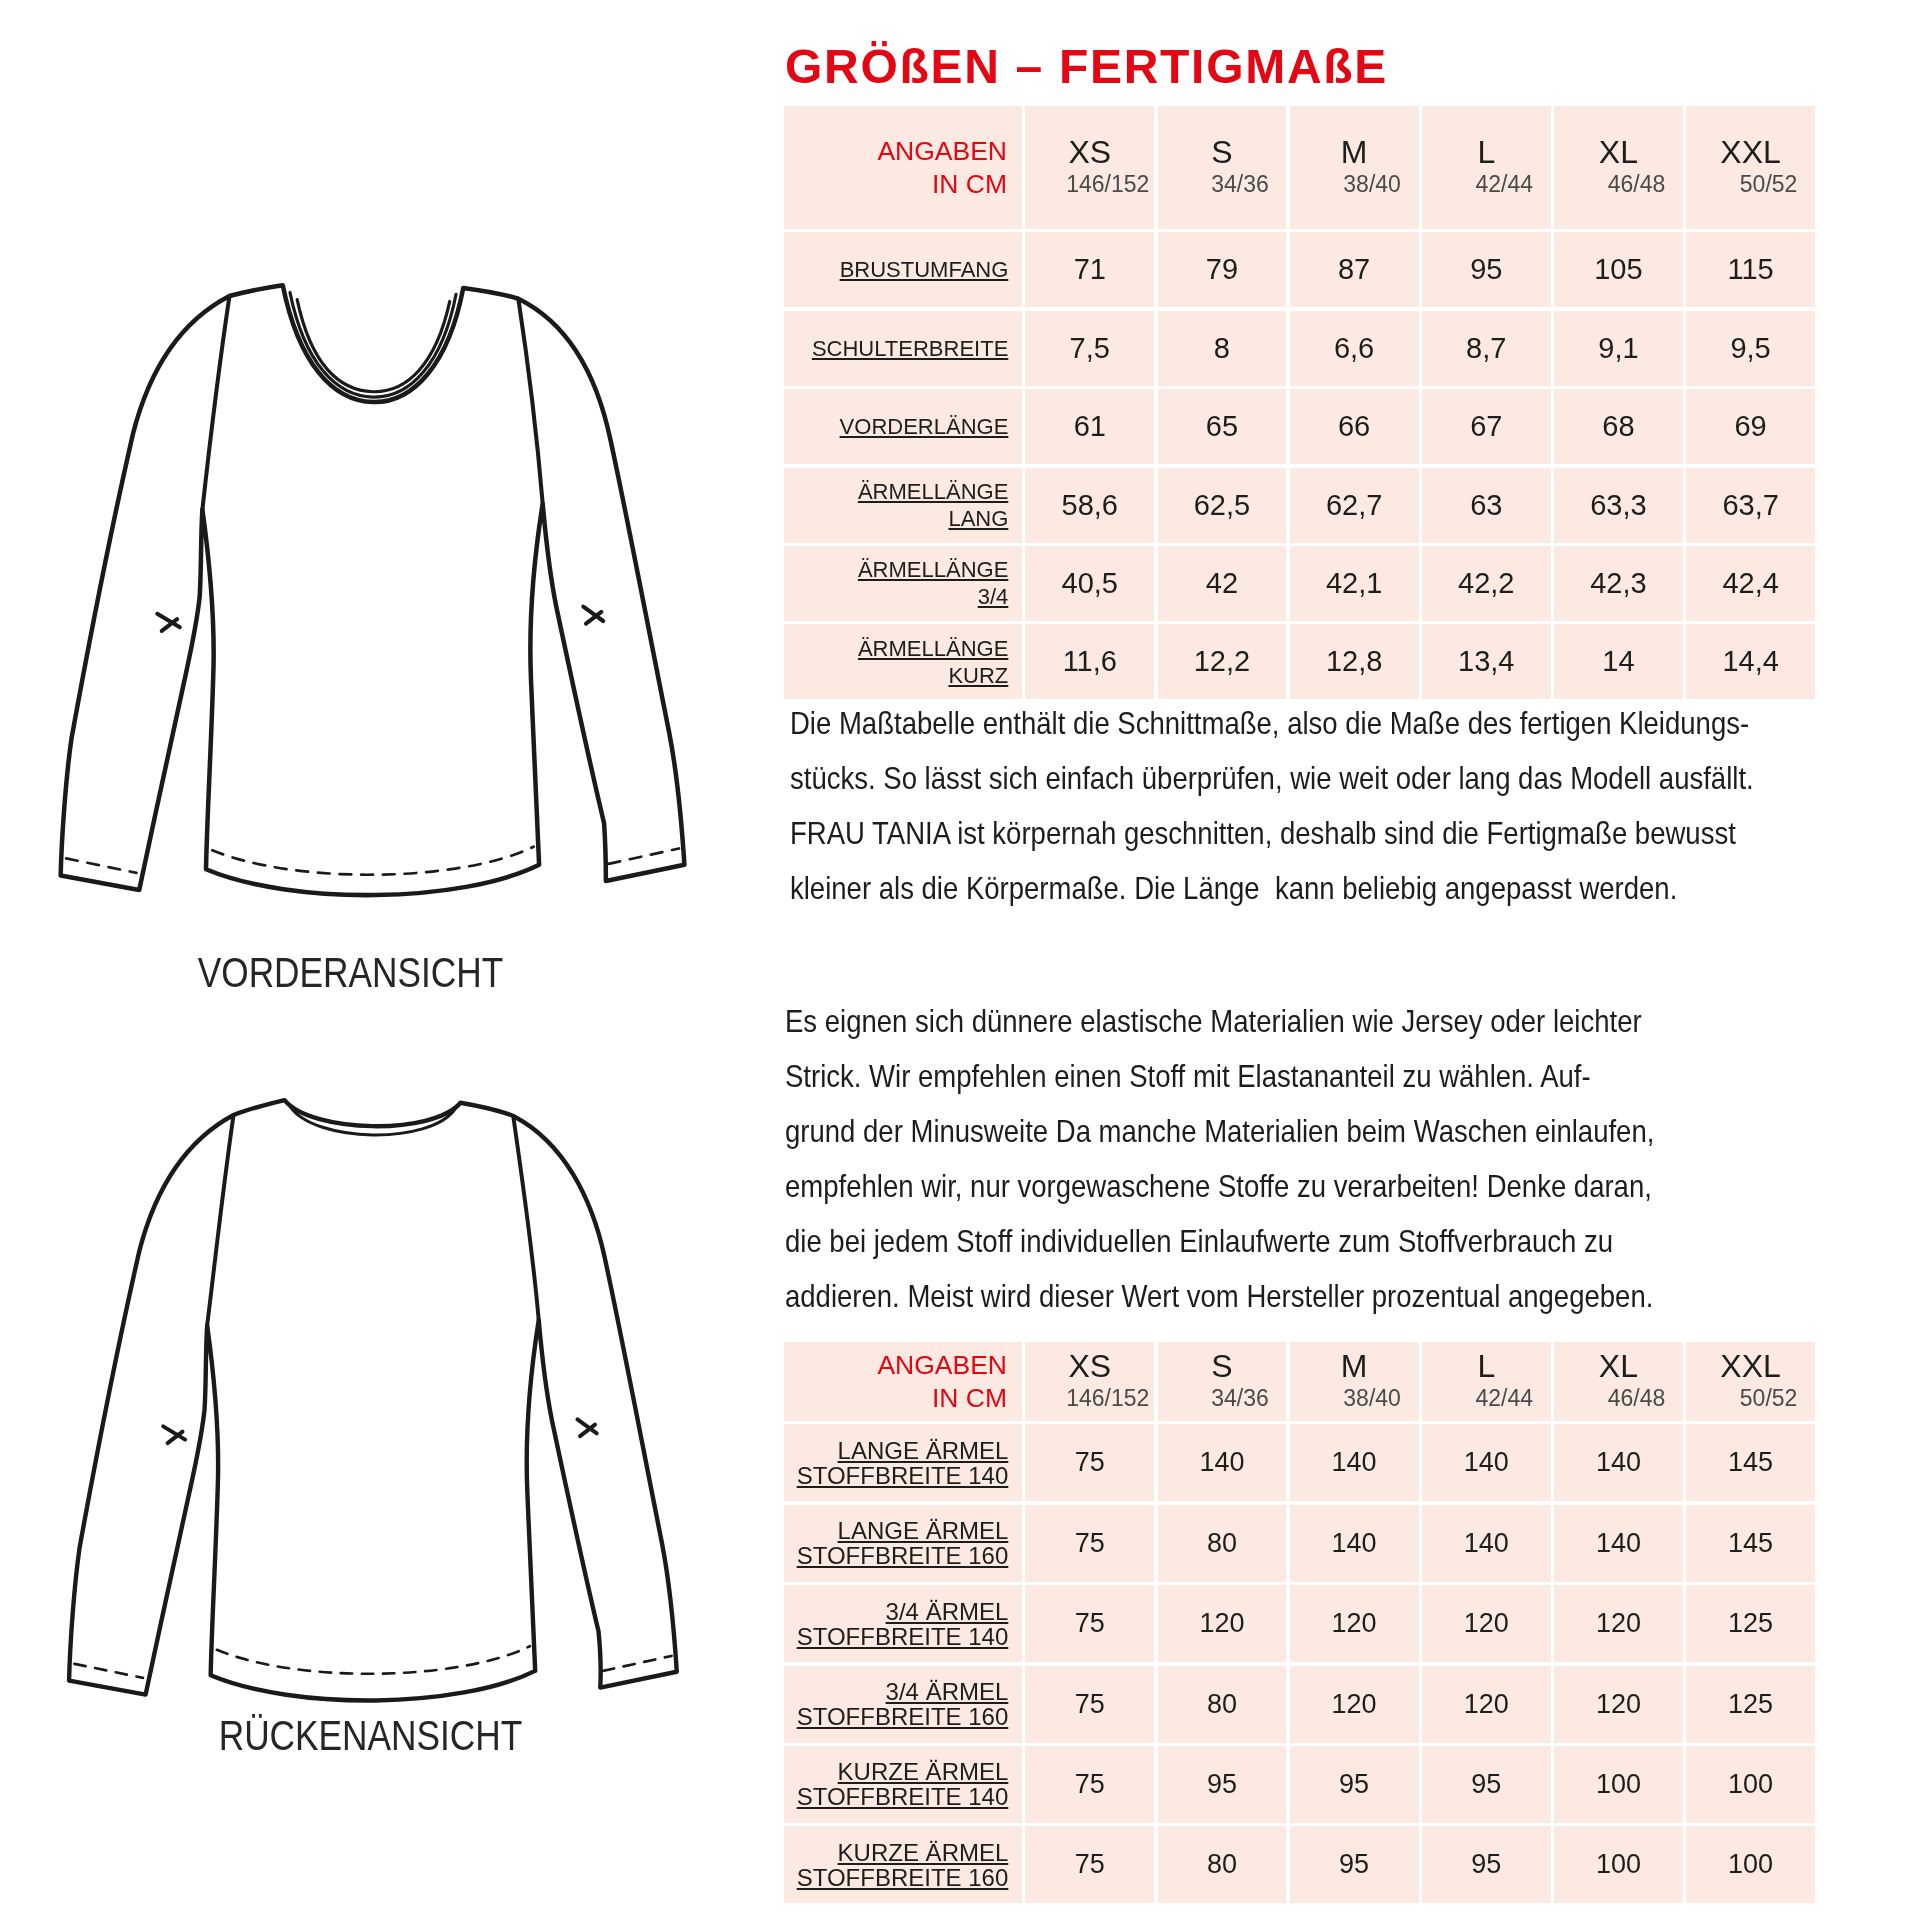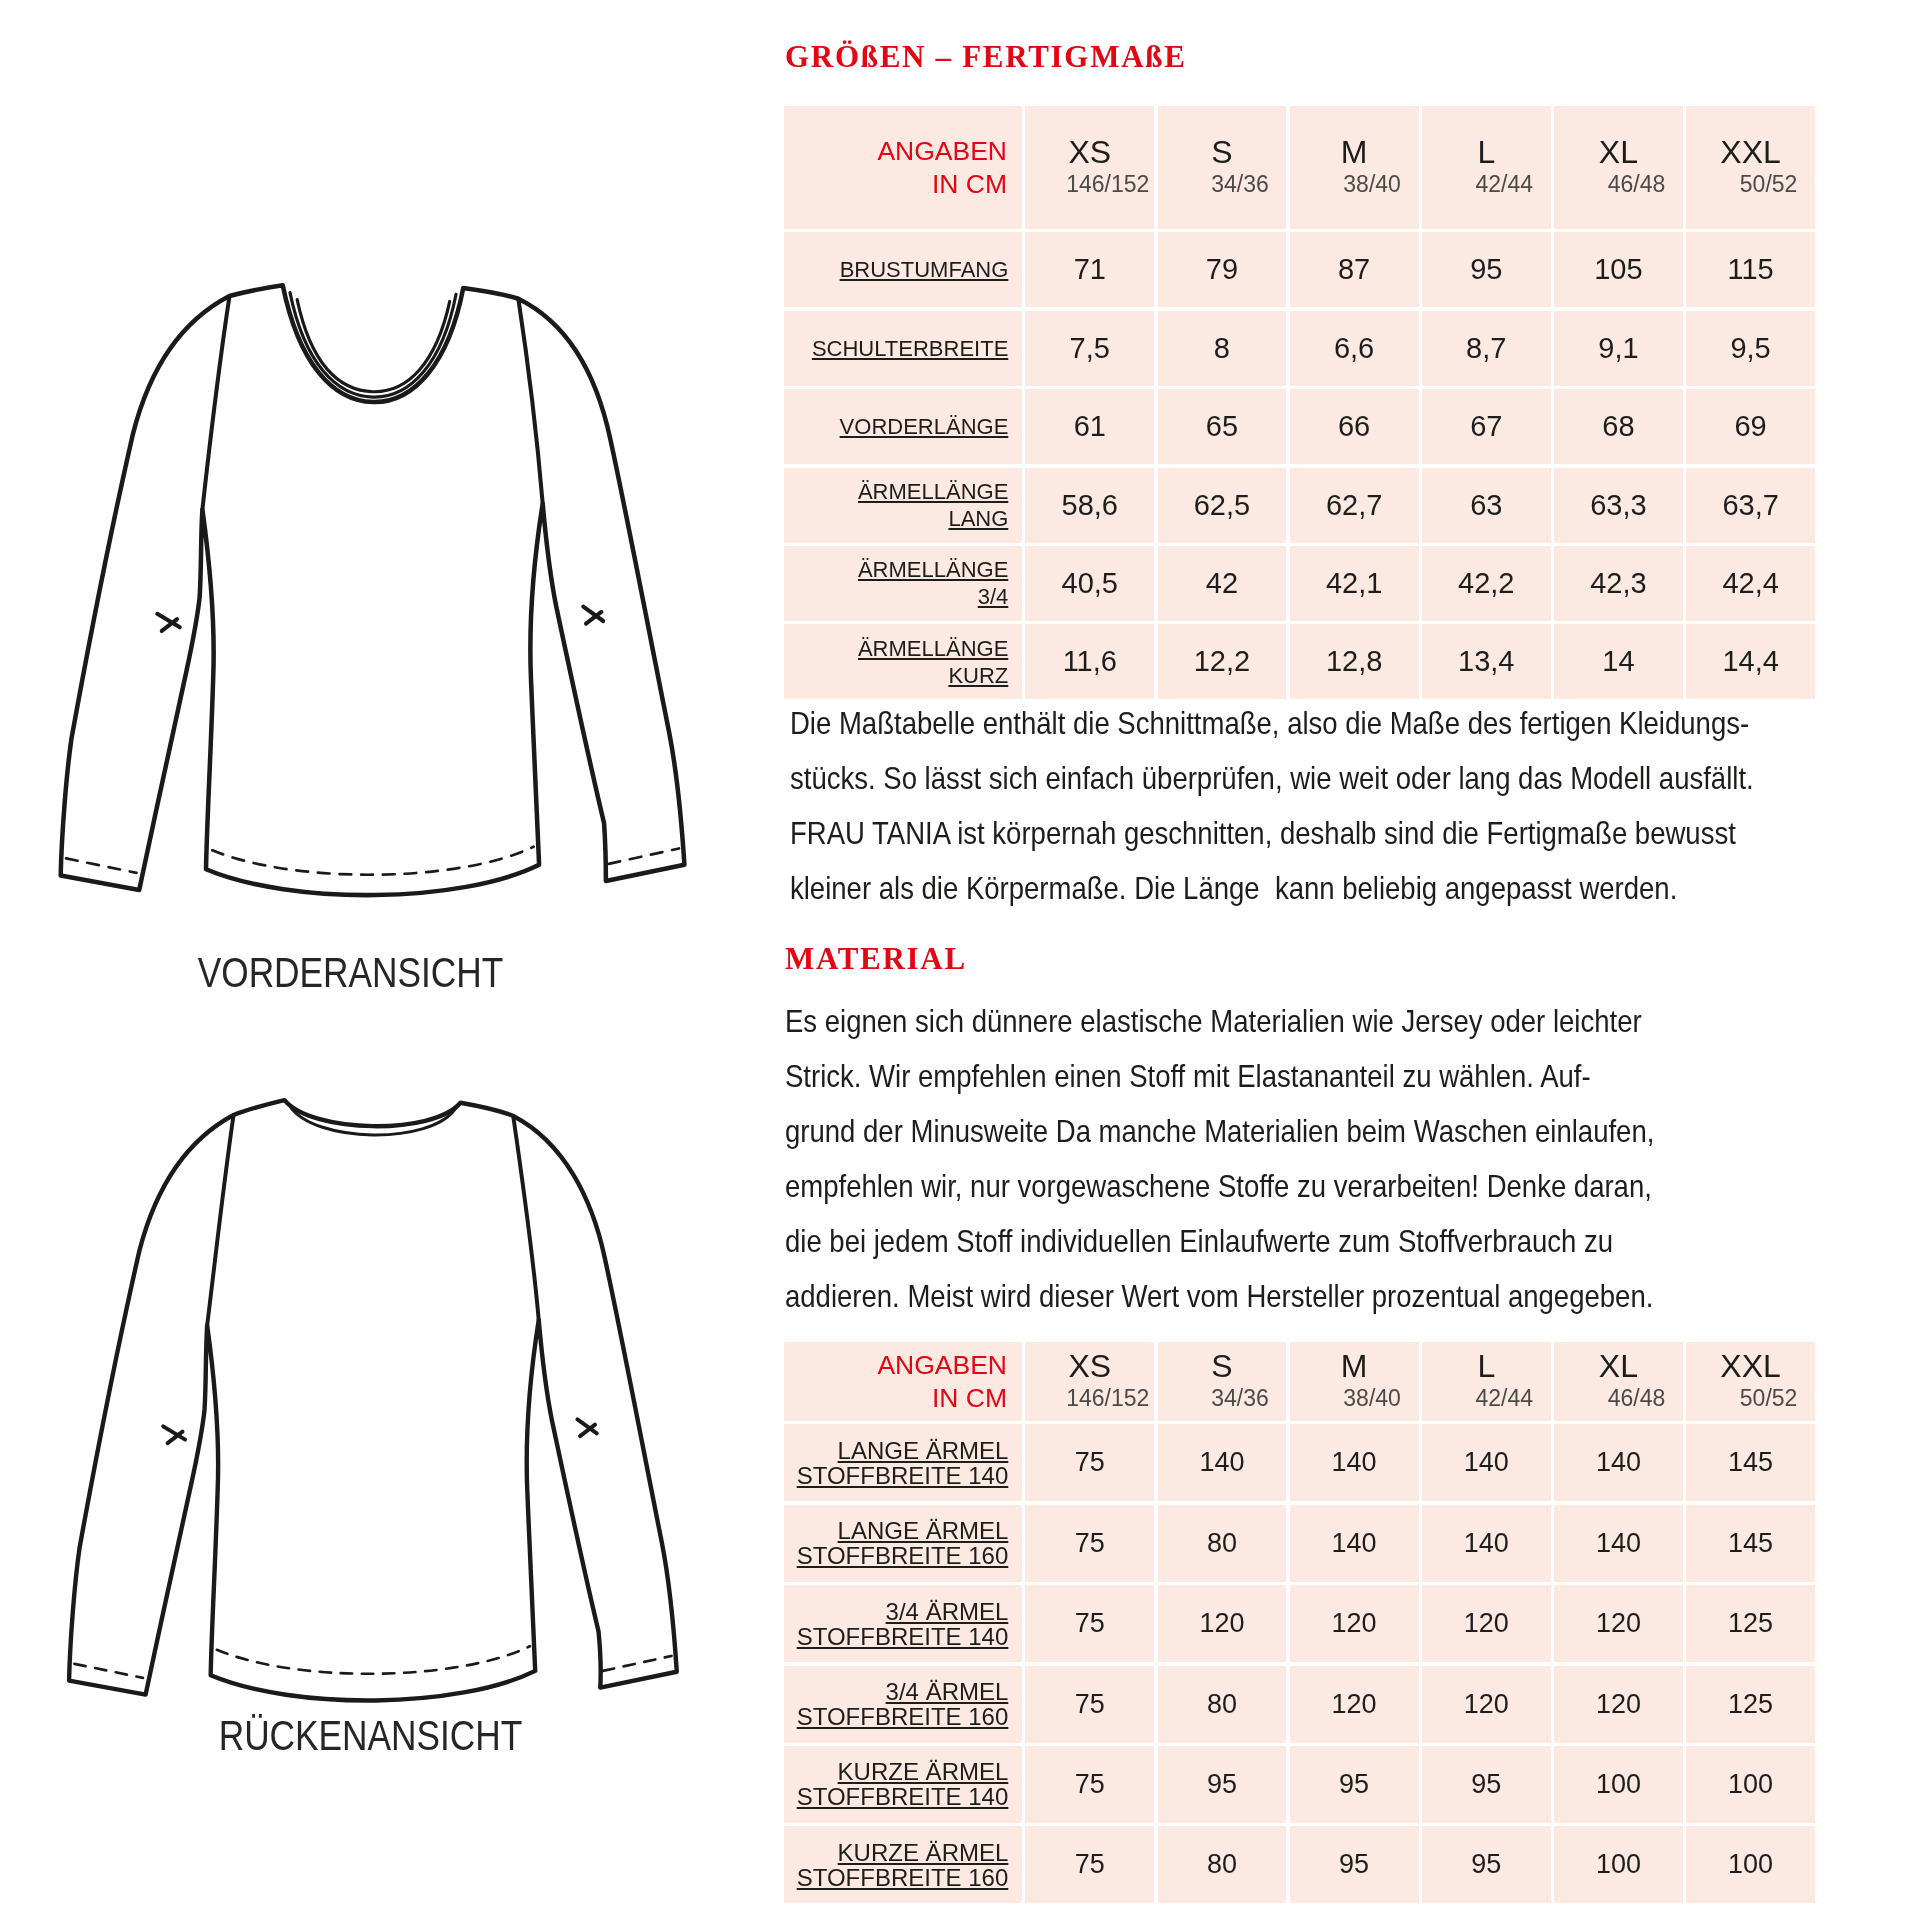--- a/index.html
+++ b/index.html
@@ -16,22 +16,22 @@
 
   
   .front-svg{position:absolute;left:39px;top:250px;width:668px;height:677px;}
   .back-svg{position:absolute;left:47px;top:1079px;width:651px;height:642px;}
   .fig-label{position:absolute;text-align:center;font-size:43px;letter-spacing:0px;
     color:#262624;transform:scaleX(0.82);transform-origin:center top;white-space:pre;}
   .front-label{left:51px;top:948px;width:599px;}
   .back-label{left:60px;top:1711px;width:621px;}
 
   
-  .red-title{position:absolute;font-family:Liberation Serif, serif;font-weight:700;
-    color:var(--red);font-size:31px;letter-spacing:1.7px;white-space:pre;}
+  .red-title{position:absolute;font-family:Liberation Sans, sans-serif;font-weight:700;
+    color:var(--red);font-size:48px;letter-spacing:1.7px;white-space:pre;}
   .sizes-title{left:785px;top:39px;}
   .material-title{left:785px;top:941px;}
 
   
   .para{position:absolute;width:1233px;transform:scaleX(0.86);transform-origin:0 0;}
   .para .tline{font-size:32px;line-height:55px;color:var(--ink);white-space:pre;}
   .para-1{left:790px;top:696px;}
   .para-2{left:785px;top:994px;}
 
   
@@ -227,21 +227,20 @@
       <div class="cell value">14,4</div>
     </div>
 
   <div class="para para-1">
       <div class="tline">Die Maßtabelle enthält die Schnittmaße, also die Maße des fertigen Kleidungs-</div>
       <div class="tline">stücks. So lässt sich einfach überprüfen, wie weit oder lang das Modell ausfällt.</div>
       <div class="tline">FRAU TANIA ist körpernah geschnitten, deshalb sind die Fertigmaße bewusst</div>
       <div class="tline">kleiner als die Körpermaße. Die Länge  kann beliebig angepasst werden.</div>
     </div>
 
-  <h2 class="red-title material-title">MATERIAL</h2>
 
   <div class="para para-2">
       <div class="tline">Es eignen sich dünnere elastische Materialien wie Jersey oder leichter</div>
       <div class="tline">Strick. Wir empfehlen einen Stoff mit Elastananteil zu wählen. Auf-</div>
       <div class="tline">grund der Minusweite Da manche Materialien beim Waschen einlaufen,</div>
       <div class="tline">empfehlen wir, nur vorgewaschene Stoffe zu verarbeiten! Denke daran,</div>
       <div class="tline">die bei jedem Stoff individuellen Einlaufwerte zum Stoffverbrauch zu</div>
       <div class="tline">addieren. Meist wird dieser Wert vom Hersteller prozentual angegeben.</div>
     </div>
 

